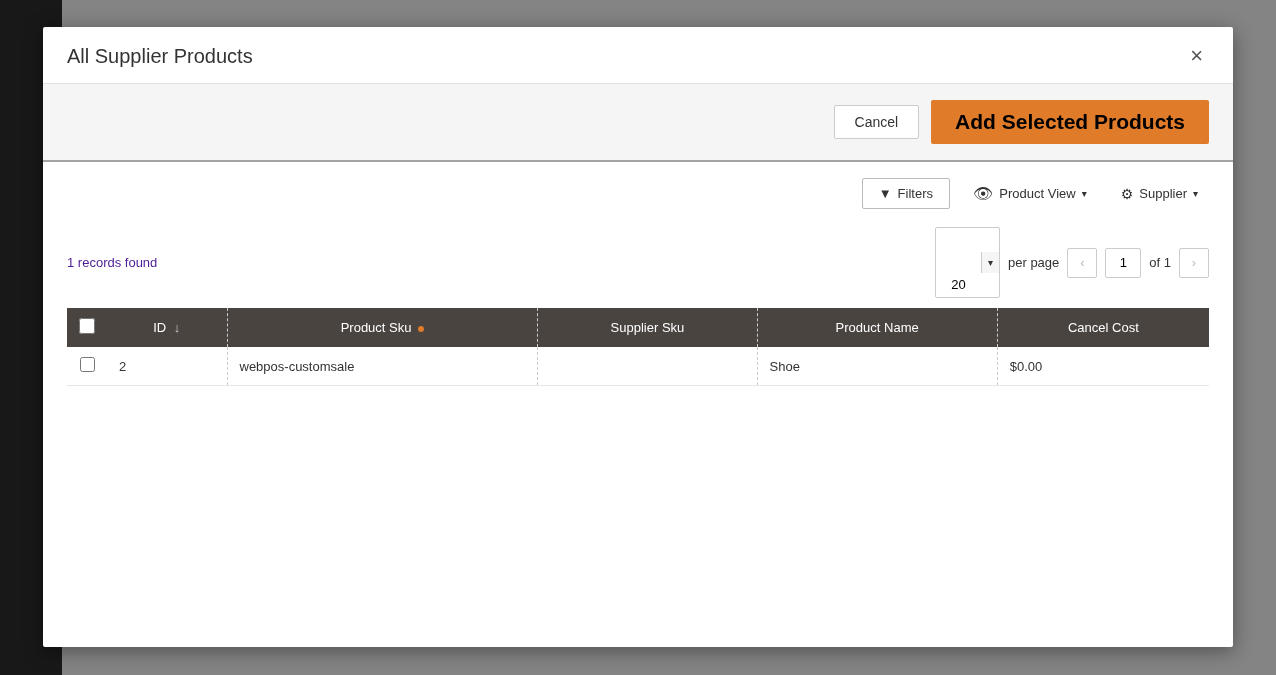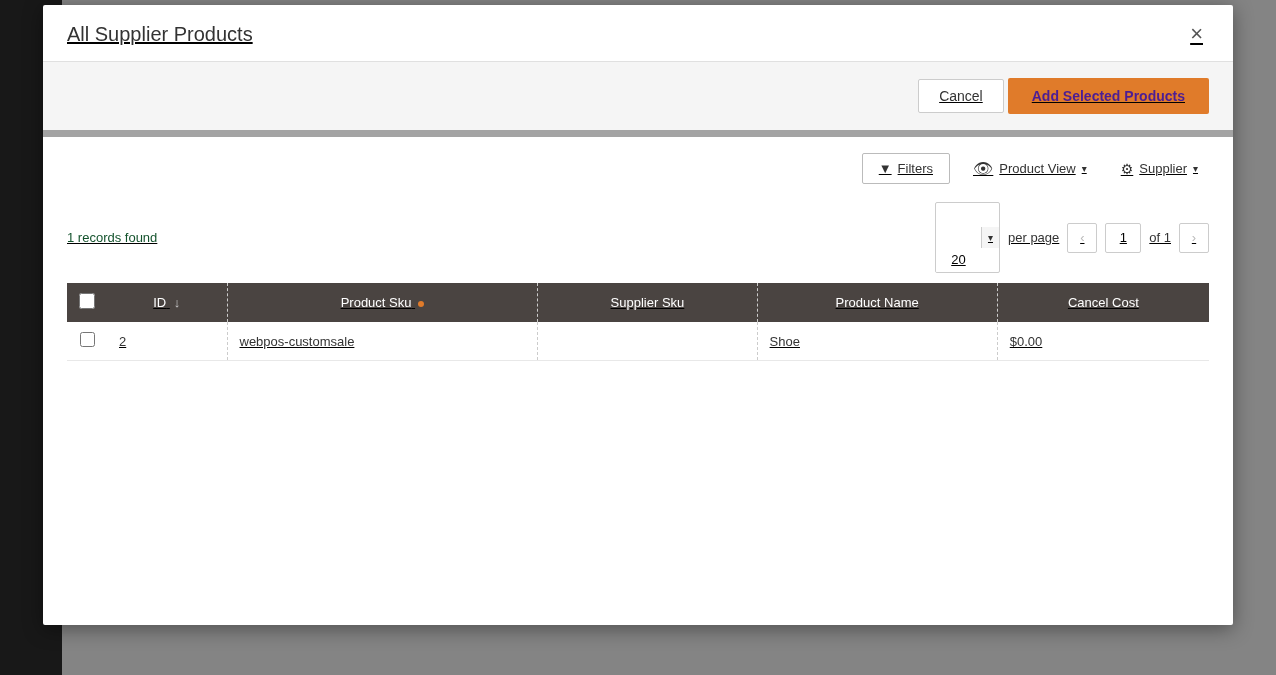--- a/index.html
+++ b/index.html
@@ -39,22 +39,21 @@
     }
 
     
     .modal-overlay {
       position: absolute;
       inset: 0;
       background: rgba(0,0,0,0.45);
       display: flex;
       align-items: flex-start;
       justify-content: center;
-      padding-top: 5px;
-      text-decoration: underline;
+      padding-top: 27px;
     }
 
     .modal {
       background: #fff;
       width: 1190px;
       min-height: 620px;
       border-radius: 2px;
       position: relative;
       box-shadow: 0 4px 20px rgba(0,0,0,0.4);
     }
@@ -84,40 +83,40 @@
       padding: 2px 6px;
     }
 
     
     .action-bar {
       display: flex;
       align-items: center;
       justify-content: flex-end;
       padding: 16px 24px;
       background: #f5f5f5;
-      border-bottom: 7px solid #a3a3a3;
-      gap: 4px;
+      border-bottom: 2px solid #a3a3a3;
+      gap: 12px;
     }
 
     .btn-cancel {
       background: #fff;
       border: 1px solid #ccc;
       color: #333;
       padding: 8px 20px;
       font-size: 14px;
       cursor: pointer;
       border-radius: 2px;
     }
 
     .btn-add {
       background: #e07b2a;
       border: none;
-      color: #4c1d95;
+      color: #000000;
       padding: 10px 24px;
-      font-size: 14px;
+      font-size: 21px;
       font-weight: 600;
       cursor: pointer;
       border-radius: 2px;
     }
 
     
     .toolbar {
       display: flex;
       align-items: center;
       justify-content: flex-end;
@@ -153,21 +152,21 @@
 
     
     .table-controls {
       display: flex;
       align-items: center;
       justify-content: space-between;
       padding: 6px 24px 10px 24px;
     }
 
     .records-found {
-      color: #14532d;
+      color: #4c1d95;
       font-size: 13px;
     }
 
     .pagination {
       display: flex;
       align-items: center;
       gap: 8px;
       font-size: 13px;
       color: #333;
     }

